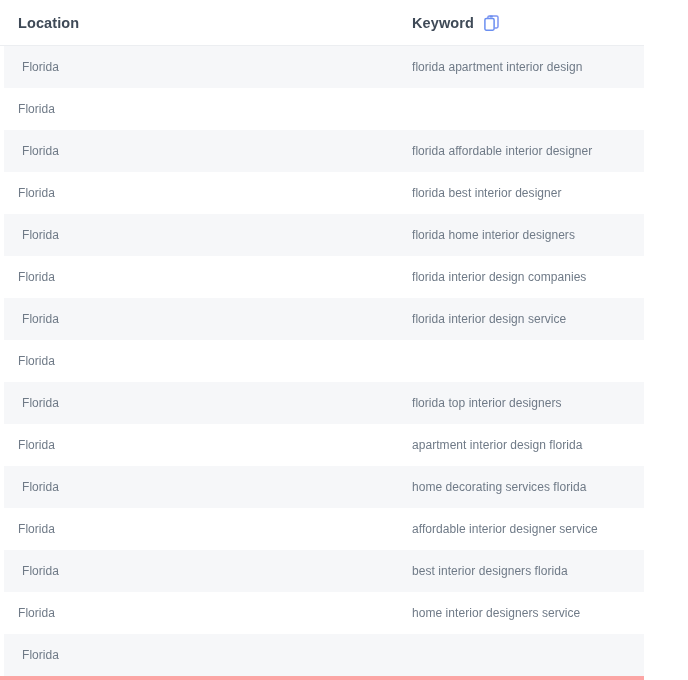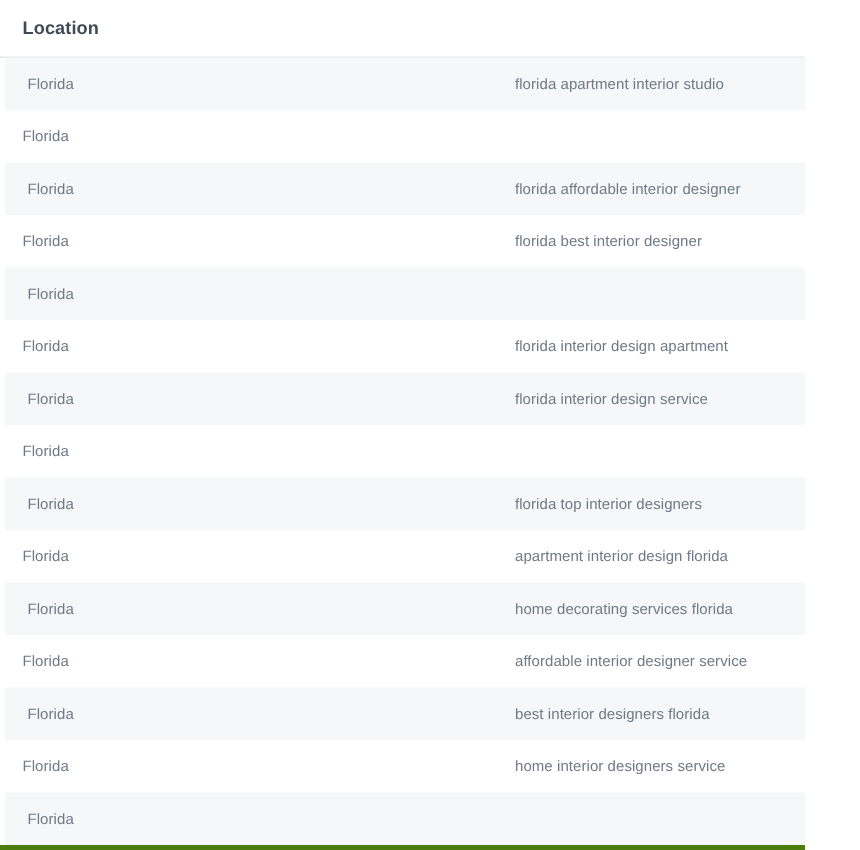--- a/index.html
+++ b/index.html
@@ -10,21 +10,21 @@
     width: 688px;
     height: 680px;
     background: #ffffff;
     font-family: "Liberation Sans", sans-serif;
     overflow: hidden;
   }
 
   .table-wrap {
     width: 644px;
     height: 680px;
-    background: #4d7c0f;
+    background: #fca5a5;
     box-sizing: border-box;
     overflow: hidden;
   }
 
   
   .table-head {
     display: flex;
     align-items: center;
     height: 46px;
     box-sizing: border-box;
@@ -97,50 +97,61 @@
     flex: 1 1 auto;
   }
 </style>
 </head>
 <body>
 
 <div class="table-wrap">
 
   <div class="table-head">
     <div class="head-cell location">Location</div>
+    <div class="head-cell keyword">
+      <span>Keyword</span>
+      <span class="copy-icon">
+        <svg width="17" height="18" viewBox="0 0 17 18" fill="none" xmlns="http://www.w3.org/2000/svg">
+          <rect x="0.9" y="3.6" width="9.2" height="11.6" rx="1.4" stroke="#6b8ff0" stroke-width="1.5" fill="#ffffff"></rect>
+          <path d="M3.9 3.6 V2.3 a1.4 1.4 0 0 1 1.4-1.4 h7.3 a1.4 1.4 0 0 1 1.4 1.4 v9.2 a1.4 1.4 0 0 1-1.4 1.4 h-2.5" stroke="#7e95f2" stroke-width="1.5" fill="none" stroke-linejoin="round"></path>
+          <rect x="5.6" y="0.6" width="3.2" height="1.8" rx="0.6" fill="#6b8ff0"></rect>
+        </svg>
+      </span>
+    </div>
   </div>
 
   <div class="table-body">
 
     <div class="row alt">
       <div class="cell location">Florida</div>
-      <div class="cell keyword">florida apartment interior studio</div>
+      <div class="cell keyword">florida apartment interior design</div>
     </div>
 
     <div class="row">
       <div class="cell location">Florida</div>
     </div>
 
     <div class="row alt">
       <div class="cell location">Florida</div>
       <div class="cell keyword">florida affordable interior designer</div>
     </div>
 
     <div class="row">
       <div class="cell location">Florida</div>
       <div class="cell keyword">florida best interior designer</div>
     </div>
 
     <div class="row alt">
       <div class="cell location">Florida</div>
+      <div class="cell keyword">florida home interior designers</div>
     </div>
 
     <div class="row">
       <div class="cell location">Florida</div>
-      <div class="cell keyword">florida interior design apartment</div>
+      <div class="cell keyword">florida interior design companies</div>
     </div>
 
     <div class="row alt">
       <div class="cell location">Florida</div>
       <div class="cell keyword">florida interior design service</div>
     </div>
 
     <div class="row">
       <div class="cell location">Florida</div>
     </div>

